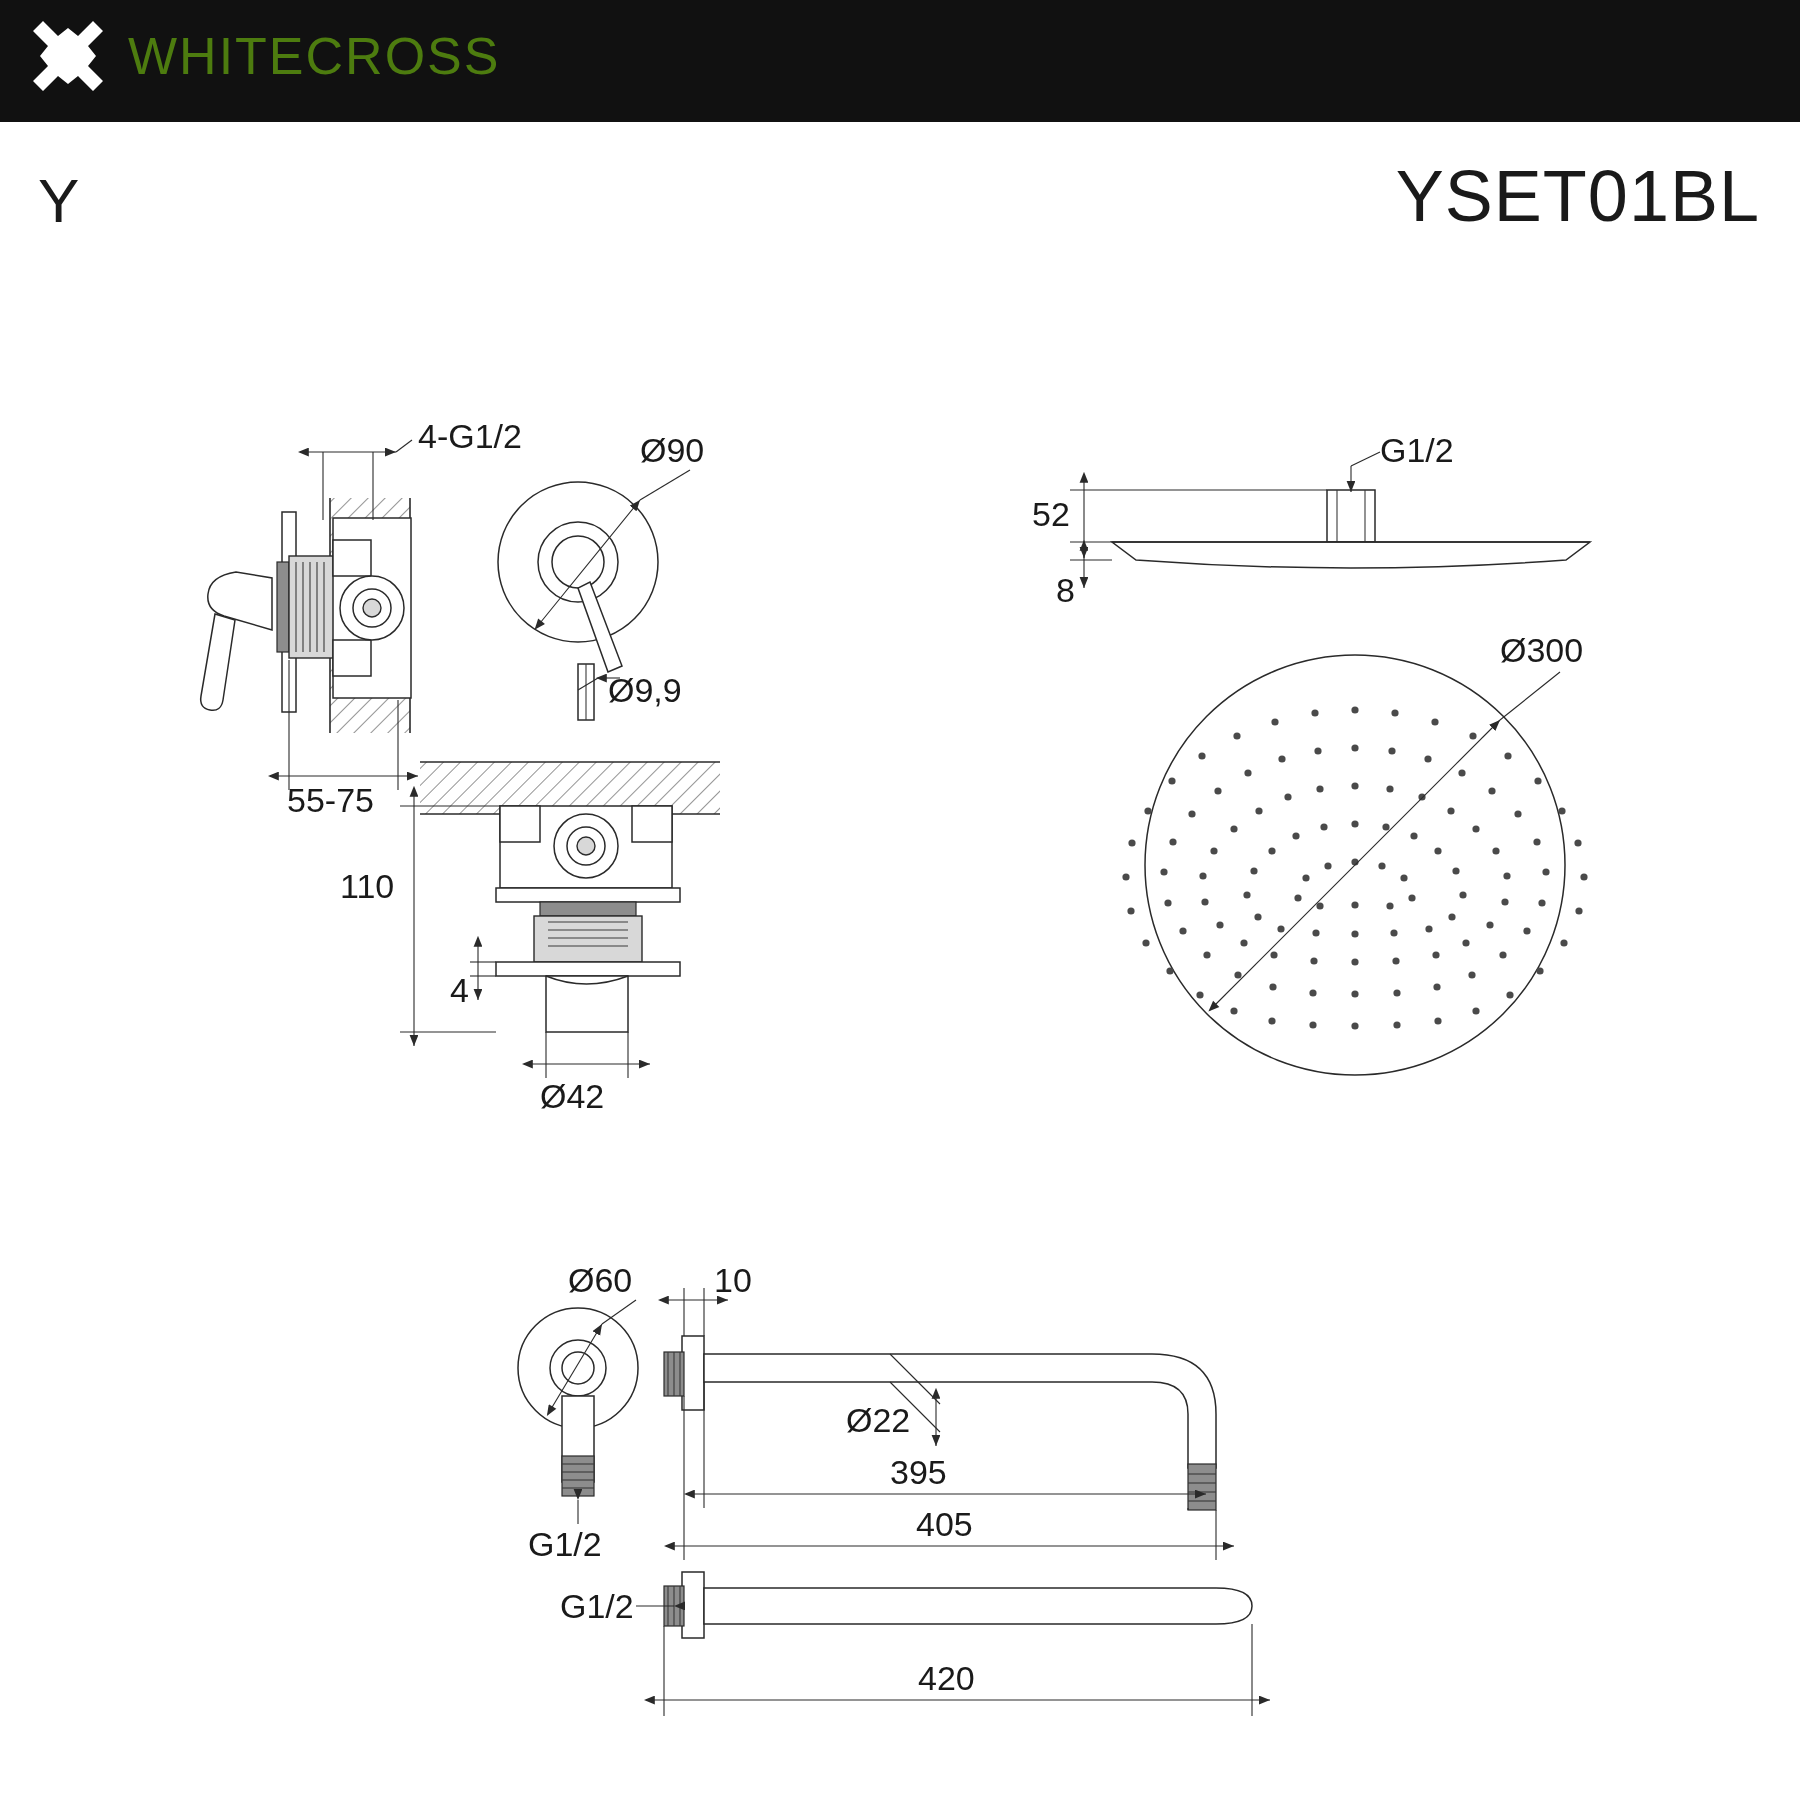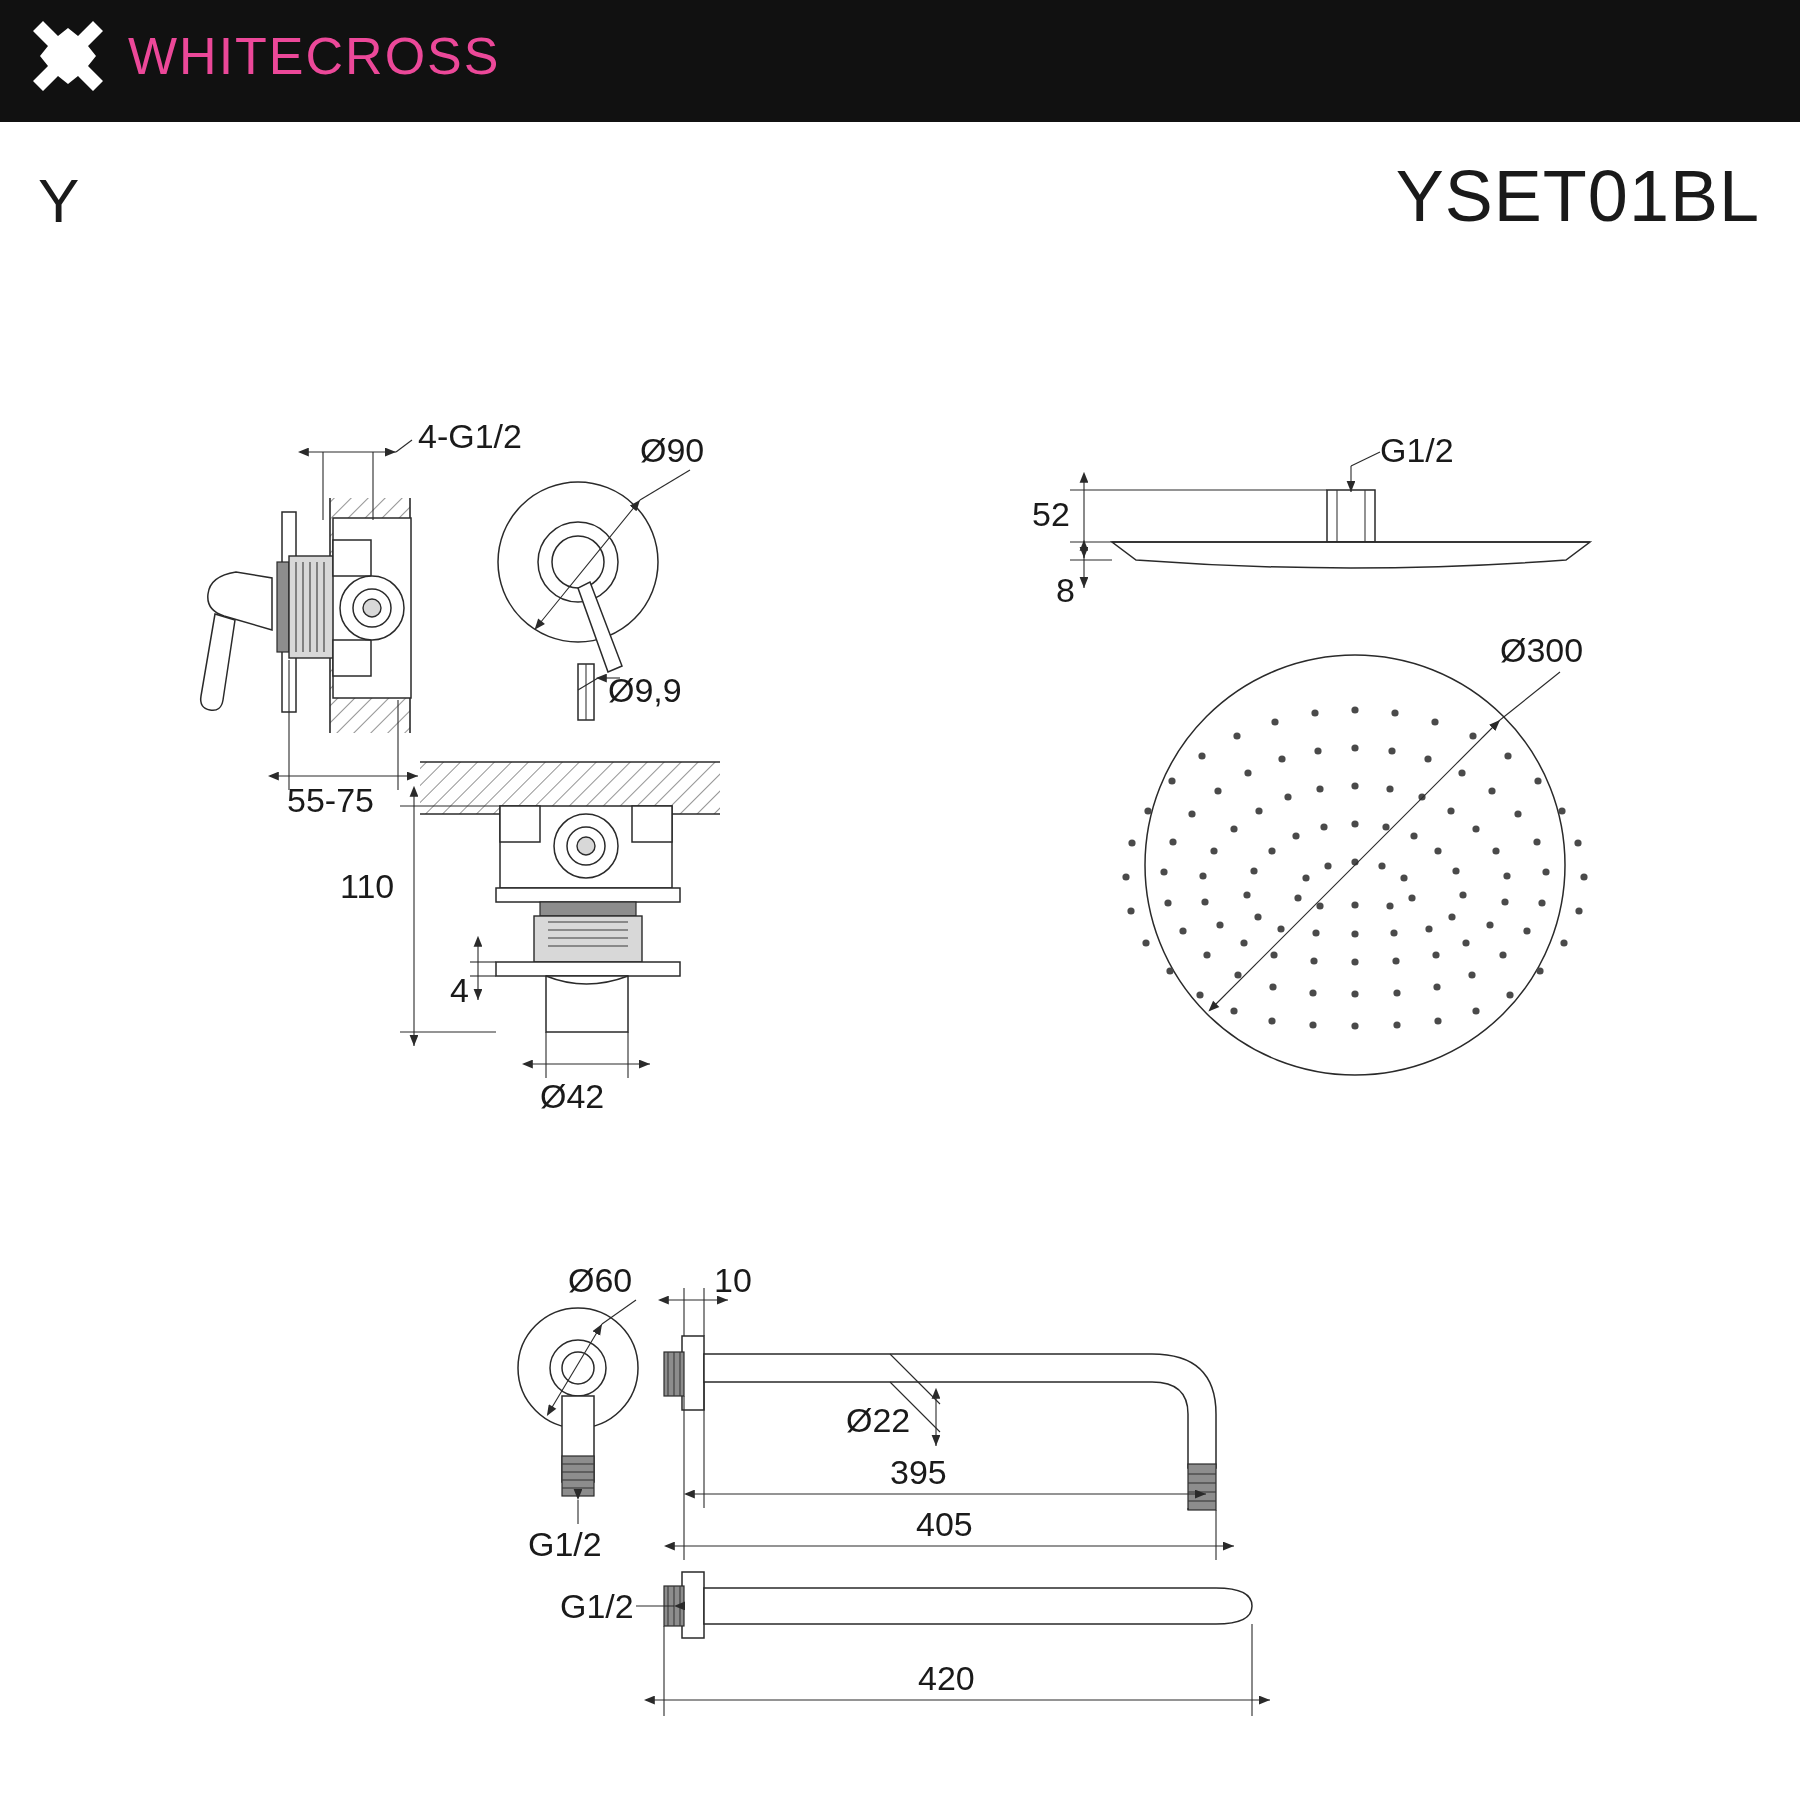--- a/index.html
+++ b/index.html
@@ -29,21 +29,21 @@
     left: 30px; top: 18px;
     display: flex;
     align-items: center;
     gap: 22px;
   }
   .brand-logo {
     width: 76px; height: 76px;
     position: relative;
   }
   .brand-name {
-    color: #ec4899;
+    color: #4d7c0f;
     font-size: 52px;
     letter-spacing: 2px;
     font-weight: 400;
   }
 
   .series-letter {
     position: absolute;
     left: 38px; top: 165px;
     font-size: 62px;
     color: #1a1a1a;

